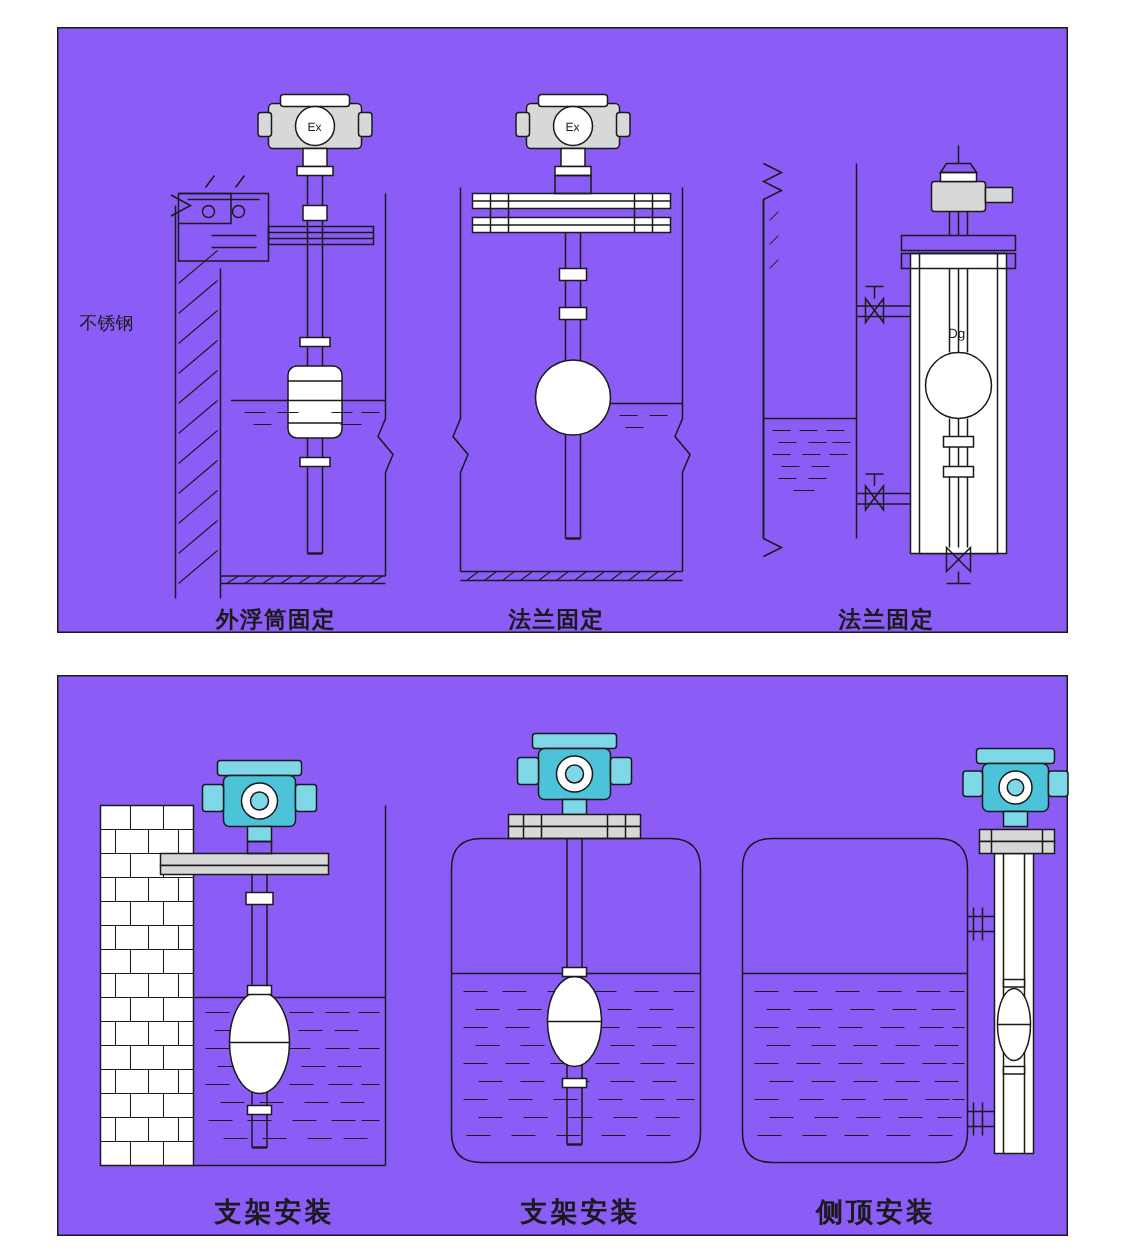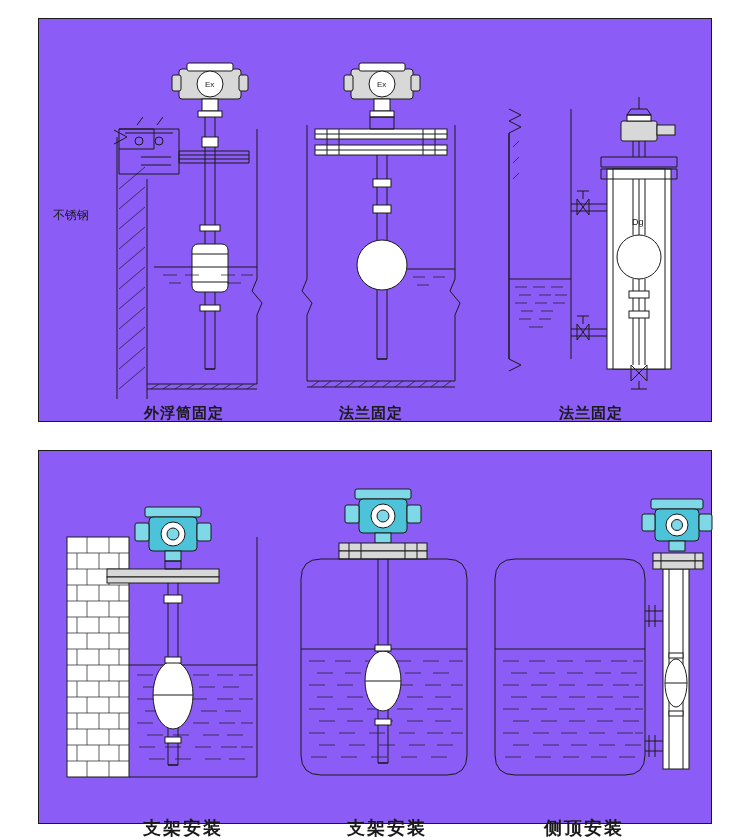--- a/index.html
+++ b/index.html
@@ -45,21 +45,20 @@
     white-space: nowrap;
   }
   .caption-bottom {
     position: absolute;
     font-family: "Liberation Sans", sans-serif;
     font-size: 18px;
     font-weight: bold;
     color: #1a1a1a;
     letter-spacing: 2px;
     white-space: nowrap;
-    margin-top: 20px;
   }
   .label-small {
     position: absolute;
     font-size: 12px;
     color: #1a1a1a;
     white-space: nowrap;
   }
   svg { display:block; overflow: visible; }
   .ln { stroke: #1a1a1a; fill: none; stroke-width: 1; }
   .ln-thin { stroke: #1a1a1a; fill: none; stroke-width: 0.7; }

